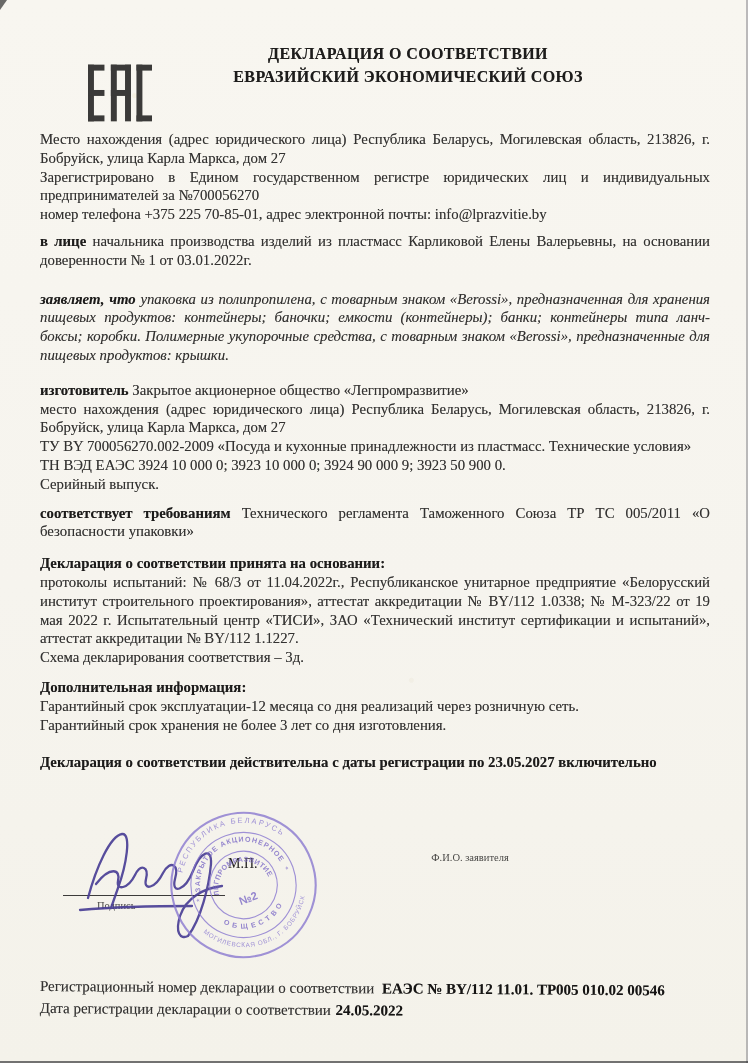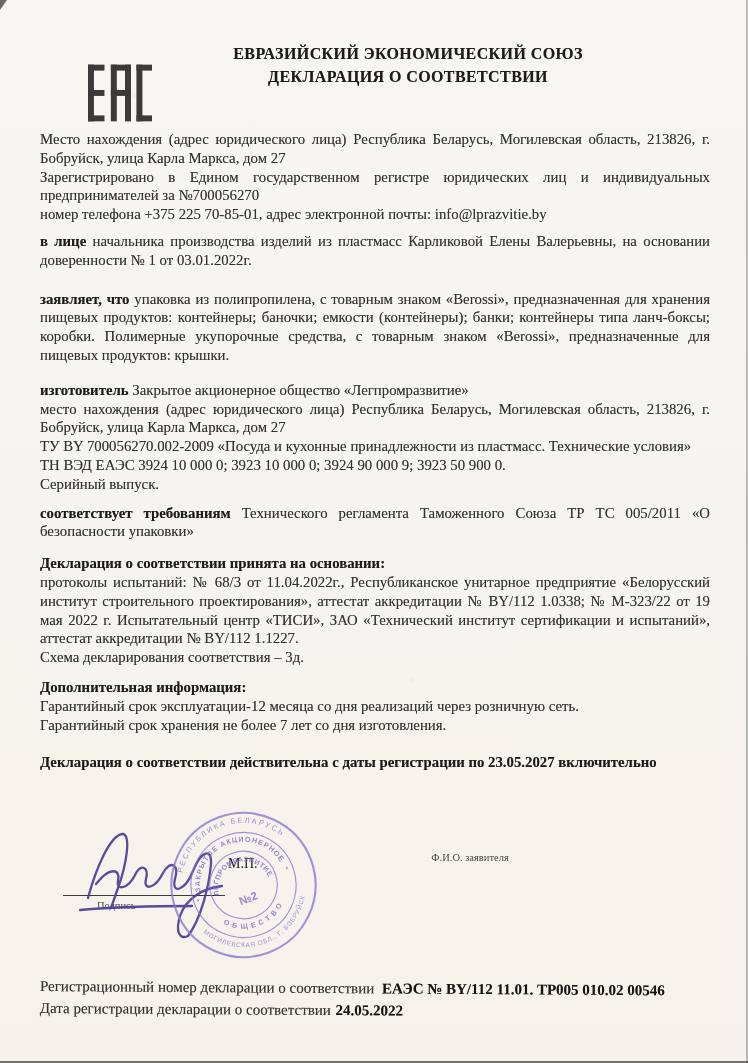--- a/index.html
+++ b/index.html
@@ -30,21 +30,21 @@
 
   
   .doc-body{position:absolute;left:40px;top:130px;width:670px;
     font-size:14.8px;line-height:18.8px;text-align:justify;
     text-shadow:0 0 .45px rgba(45,45,45,.45);}
   .doc-body b, .lead{font-weight:bold;color:#1c1b1a;}
   .para{margin:0;}
   .ln{display:block;}
   .mb8{margin-bottom:8px;}  .mb10{margin-bottom:10px;}
   .mb11{margin-bottom:11px;} .mb13{margin-bottom:13px;}
-  .mb16{margin-bottom:16px;} .mb19{margin-bottom:19px;}
+  .mb16{margin-bottom:16px;font-style:italic;} .mb19{margin-bottom:19px;}
   .mb20{margin-bottom:20px;}
   .validity{font-weight:bold;color:#1c1b1a;}
 
   
   .sigzone{position:absolute;left:0;top:828px;width:748px;height:150px;}
   .sig-line{position:absolute;left:63px;top:67px;width:162px;border-bottom:1.6px solid #3c3b3a;}
   .sig-caption{position:absolute;left:97px;top:72px;font-size:10.5px;color:#4a4947;}
   .mp{position:absolute;left:228px;top:28px;font-size:14px;color:#232221;text-align:right;}
   .signature-svg{position:absolute;left:74px;top:-4px;width:168px;height:118px;}
   .stamp-svg{position:absolute;left:166px;top:-18px;width:155px;height:150px;opacity:.8;}
@@ -81,22 +81,22 @@
       <rect x="40.5" y="0" width="6.5" height="62"></rect>
       <rect x="25" y="0" width="22" height="6.5"></rect>
       <rect x="25" y="27.7" width="22" height="6.5"></rect>
       <rect x="53" y="0" width="6.5" height="62"></rect>
       <rect x="53" y="0" width="17" height="6.5"></rect>
       <rect x="53" y="55.5" width="17" height="6.5"></rect>
     </g>
   </svg>
 
   <div class="title">
+    <div>ДЕКЛАРАЦИЯ О СООТВЕТСТВИИ</div>
     <div>ЕВРАЗИЙСКИЙ ЭКОНОМИЧЕСКИЙ СОЮЗ</div>
-    <div>ДЕКЛАРАЦИЯ О СООТВЕТСТВИИ</div>
   </div>
 
   <div class="doc-body">
 
     <p class="para mb8">
       <span class="ln">Место нахождения (адрес юридического лица) Республика Беларусь, Могилевская область, 213826, г. Бобруйск, улица Карла Маркса, дом 27</span>
       <span class="ln">Зарегистрировано в Едином государственном регистре юридических лиц и индивидуальных предпринимателей за №700056270</span>
       <span class="ln">номер телефона +375 225 70-85-01, адрес электронной почты: info@lprazvitie.by</span>
     </p>
 
@@ -122,21 +122,21 @@
 
     <p class="para mb11">
       <span class="ln"><b class="lead">Декларация о соответствии принята на основании:</b></span>
       <span class="ln">протоколы испытаний: № 68/3 от 11.04.2022г., Республиканское унитарное предприятие «Белорусский институт строительного проектирования», аттестат аккредитации № BY/112 1.0338; № М-323/22 от 19 мая 2022 г. Испытательный центр «ТИСИ», ЗАО «Технический институт сертификации и испытаний», аттестат аккредитации № BY/112 1.1227.</span>
       <span class="ln">Схема декларирования соответствия – 3д.</span>
     </p>
 
     <p class="para mb19">
       <span class="ln"><b class="lead">Дополнительная информация:</b></span>
       <span class="ln">Гарантийный срок эксплуатации-12 месяца со дня реализаций через розничную сеть.</span>
-      <span class="ln">Гарантийный срок хранения не более 7 лет со дня изготовления.</span>
+      <span class="ln">Гарантийный срок хранения не более 3 лет со дня изготовления.</span>
     </p>
 
     <p class="para validity">Декларация о соответствии действительна с даты регистрации по 23.05.2027 включительно</p>
   </div>
 
   <div class="sigzone">
 
     <div class="sig-line"></div>
     <div class="sig-caption">Подпись</div>
     <div class="mp">М.П.</div>

